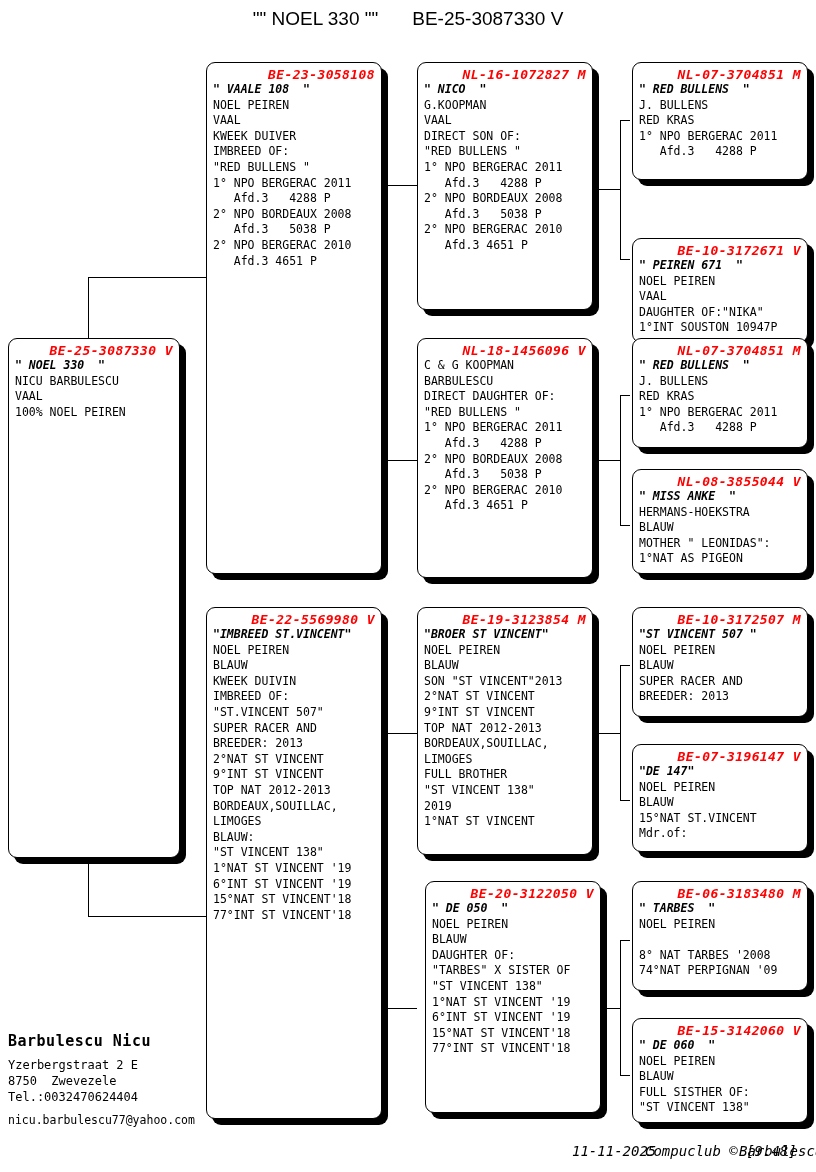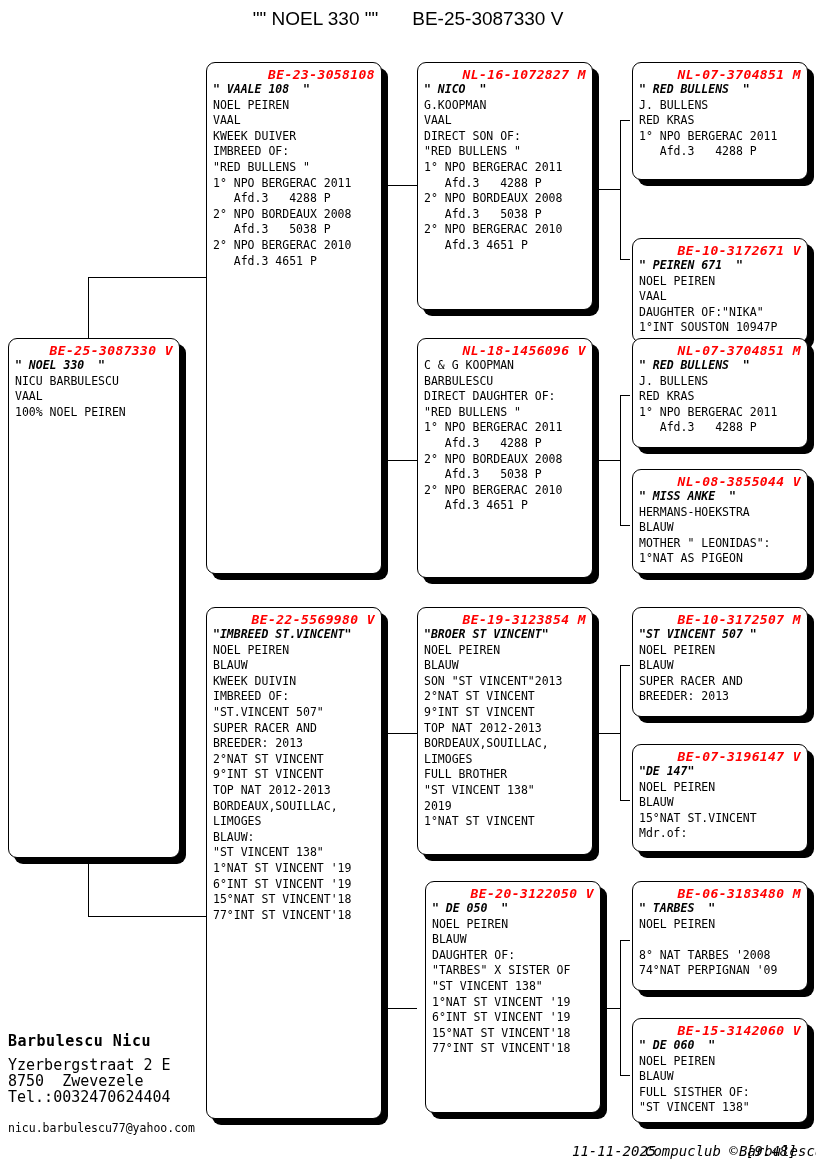--- a/index.html
+++ b/index.html
@@ -84,21 +84,21 @@
     left: 8px;
   }
   .owner-name {
     font-size: 15px;
     font-weight: bold;
     color: #000000;
     white-space: pre;
     letter-spacing: 0.5px;
   }
   .owner-ln {
-    font-size: 15px;
+    font-size: 12px;
     line-height: 16px;
     color: #000000;
     white-space: pre;
   }
   .owner-mail {
     font-size: 11.5px;
     color: #000000;
     white-space: pre;
   }
   .credit {
@@ -327,20 +327,20 @@
     <div class="ln">BLAUW</div>
     <div class="ln">FULL SISTHER OF:</div>
     <div class="ln">"ST VINCENT 138"</div>
   </div>
 
   <div class="owner" style="top:1032px;">
     <div class="owner-name">Barbulescu Nicu</div>
     <div class="owner-ln" style="margin-top:7px;">Yzerbergstraat 2 E</div>
     <div class="owner-ln">8750  Zwevezele</div>
     <div class="owner-ln">Tel.:0032470624404</div>
-    <div class="owner-mail" style="margin-top:16px;">nicu.barbulescu77@yahoo.com</div>
+    <div class="owner-mail" style="margin-top:8px;">nicu.barbulescu77@yahoo.com</div>
   </div>
 
   <div class="credit" style="left:572px; top:1143px;">11-11-2025</div>
   <div class="credit" style="left:645px; top:1143px;">Compuclub © [9.48]</div>
   <div class="credit" style="left:739px; top:1143px;">Barbulescu Nicu</div>
 
 </div>
 
 </body></html>

